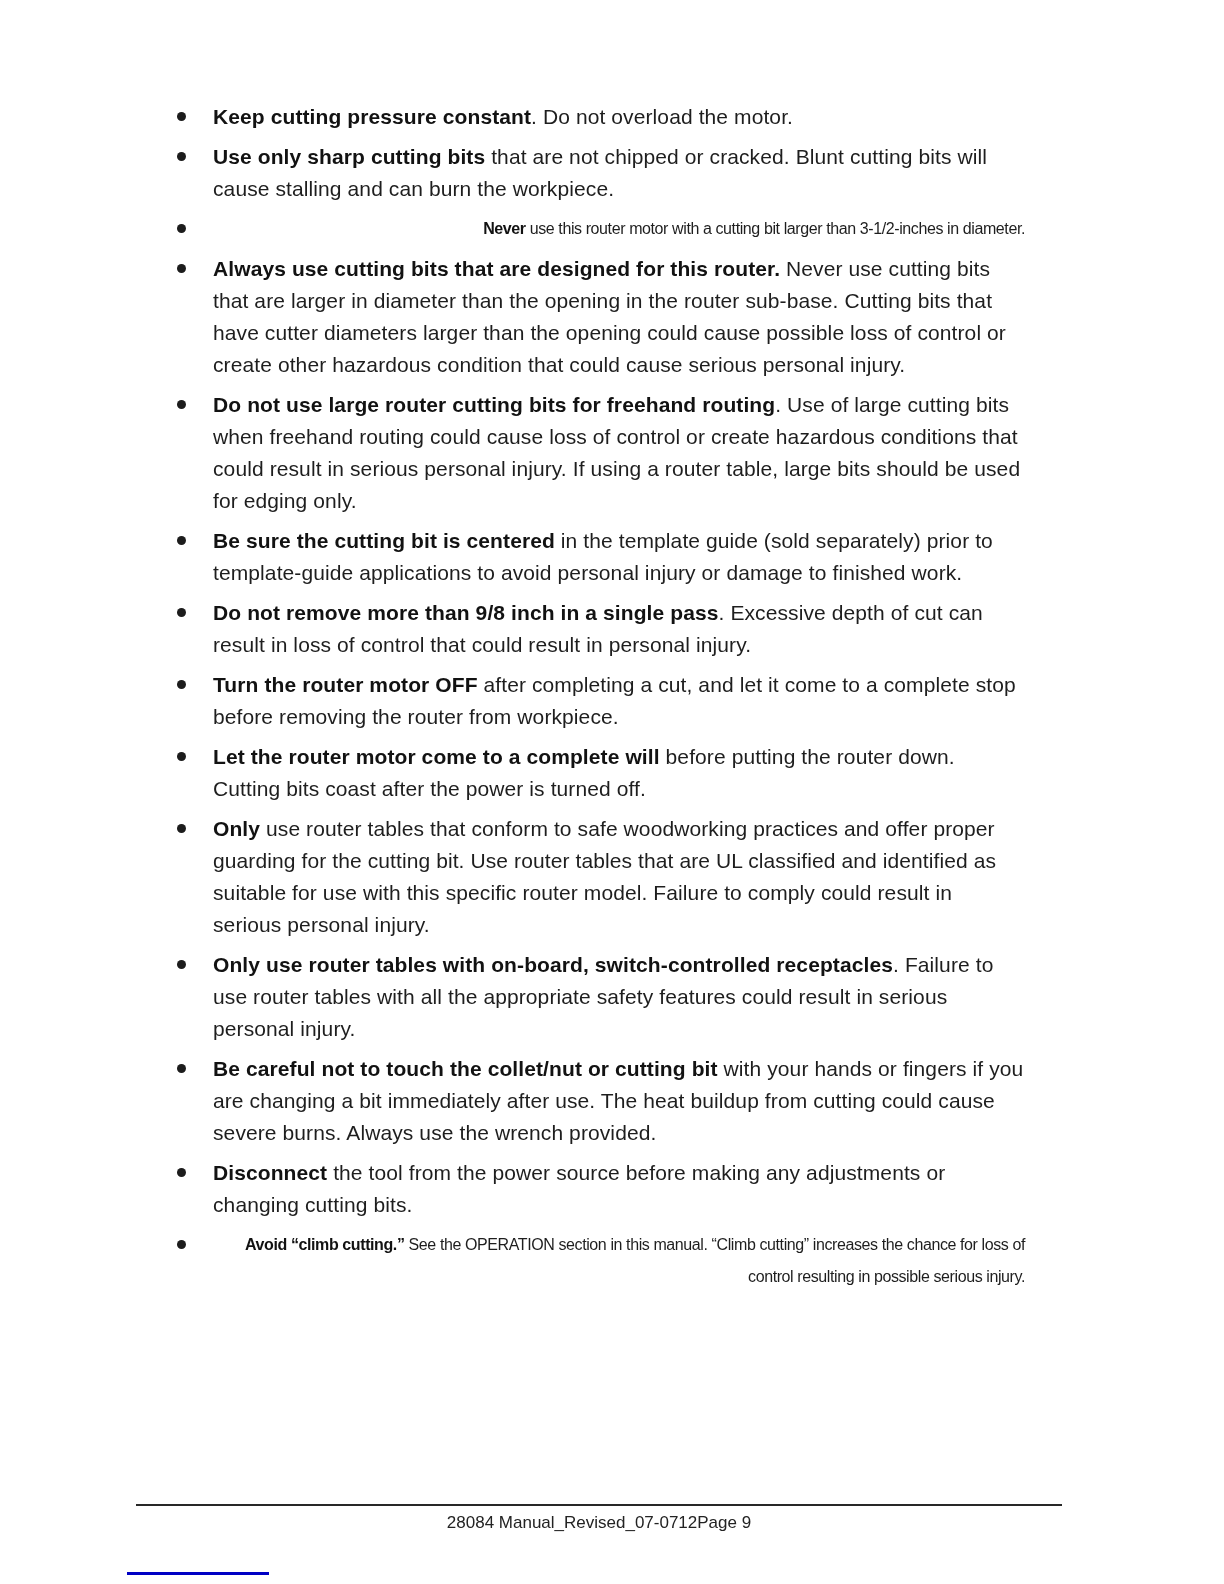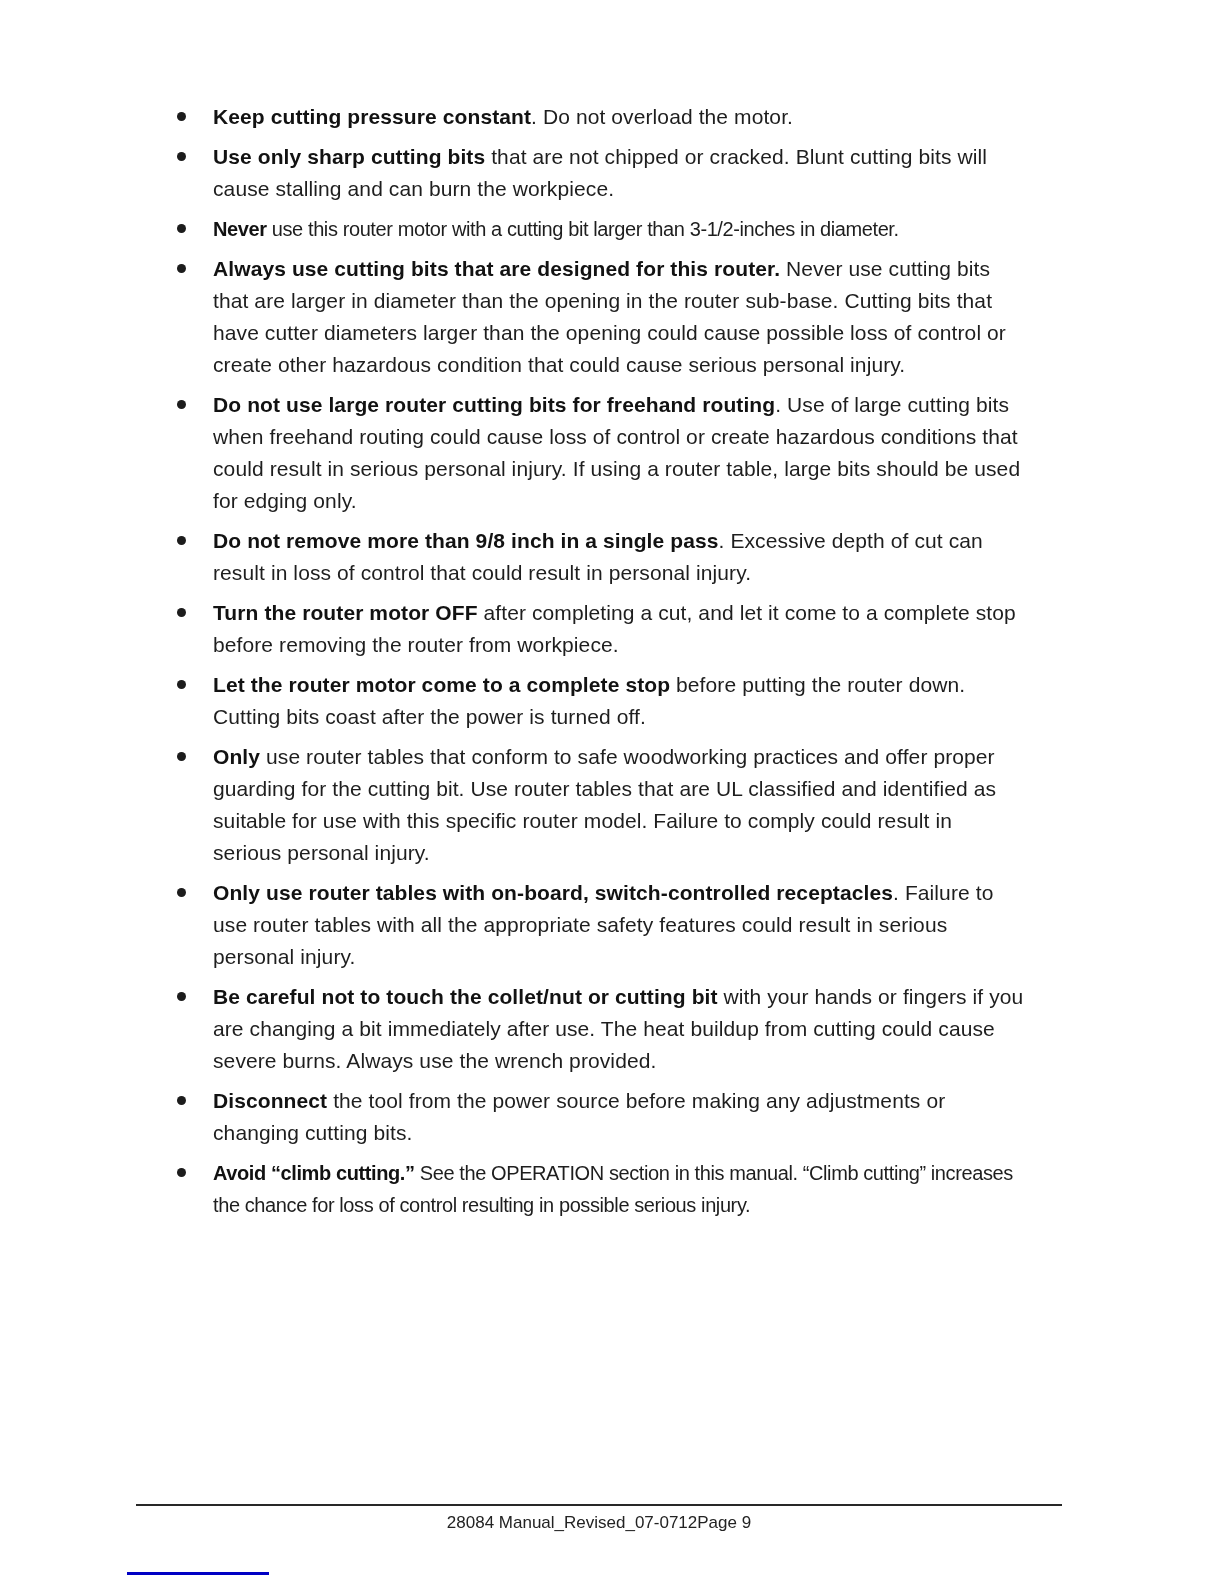--- a/index.html
+++ b/index.html
@@ -37,22 +37,23 @@
     position: absolute;
     left: 2px;
     top: 11px;
     width: 9px;
     height: 9px;
     border-radius: 50%;
     background: #1c1c1c;
   }
   
   .bullet-list li.condensed {
-    font-size: 20px;
+    font-size: 16px;
     letter-spacing: -0.4px;
+    text-align: right;
   }
   .bullet-list strong {
     font-weight: 700;
     color: #121212;
   }
   .footer-rule {
     position: absolute;
     left: 136px;
     top: 1504px;
     width: 926px;
@@ -82,23 +83,24 @@
 </head>
 <body>
 
 <main>
   <ul class="bullet-list">
     <li><strong>Keep cutting pressure constant</strong><span>. Do not overload the motor.</span></li>
     <li><strong>Use only sharp cutting bits</strong><span> that are not chipped or cracked. Blunt cutting bits will cause stalling and can burn the workpiece.</span></li>
     <li class="condensed"><strong>Never</strong><span> use this router motor with a cutting bit larger than 3-1/2-inches in diameter.</span></li>
     <li><strong>Always use cutting bits that are designed for this router.</strong><span> Never use cutting bits that are larger in diameter than the opening in the router sub-base. Cutting bits that have cutter diameters larger than the opening could cause possible loss of control or create other hazardous condition that could cause serious personal injury.</span></li>
     <li><strong>Do not use large router cutting bits for freehand routing</strong><span>. Use of large cutting bits when freehand routing could cause loss of control or create hazardous conditions that could result in serious personal injury. If using a router table, large bits should be used for edging only.</span></li>
+    <li><strong>Be sure the cutting bit is centered</strong><span> in the template guide (sold separately) prior to template-guide applications to avoid personal injury or damage to finished work.</span></li>
     <li><strong>Do not remove more than 9/8 inch in a single pass</strong><span>. Excessive depth of cut can result in loss of control that could result in personal injury.</span></li>
     <li><strong>Turn the router motor OFF</strong><span> after completing a cut, and let it come to a complete stop before removing the router from workpiece.</span></li>
-    <li><strong>Let the router motor come to a complete stop</strong><span> before putting the router down. Cutting bits coast after the power is turned off.</span></li>
+    <li><strong>Let the router motor come to a complete will</strong><span> before putting the router down. Cutting bits coast after the power is turned off.</span></li>
     <li><strong>Only</strong><span> use router tables that conform to safe woodworking practices and offer proper guarding for the cutting bit. Use router tables that are UL classified and identified as suitable for use with this specific router model. Failure to comply could result in serious personal injury.</span></li>
     <li><strong>Only use router tables with on-board, switch-controlled receptacles</strong><span>. Failure to use router tables with all the appropriate safety features could result in serious personal injury.</span></li>
     <li><strong>Be careful not to touch the collet/nut or cutting bit</strong><span> with your hands or fingers if you are changing a bit immediately after use. The heat buildup from cutting could cause severe burns. Always use the wrench provided.</span></li>
     <li><strong>Disconnect</strong><span> the tool from the power source before making any adjustments or changing cutting bits.</span></li>
     <li class="condensed"><strong>Avoid “climb cutting.”</strong><span> See the OPERATION section in this manual. “Climb cutting” increases the chance for loss of control resulting in possible serious injury.</span></li>
   </ul>
 
   <div class="footer-rule"></div>
   <div class="footer-row">
     <span>28084 Manual_Revised_07-0712</span>

